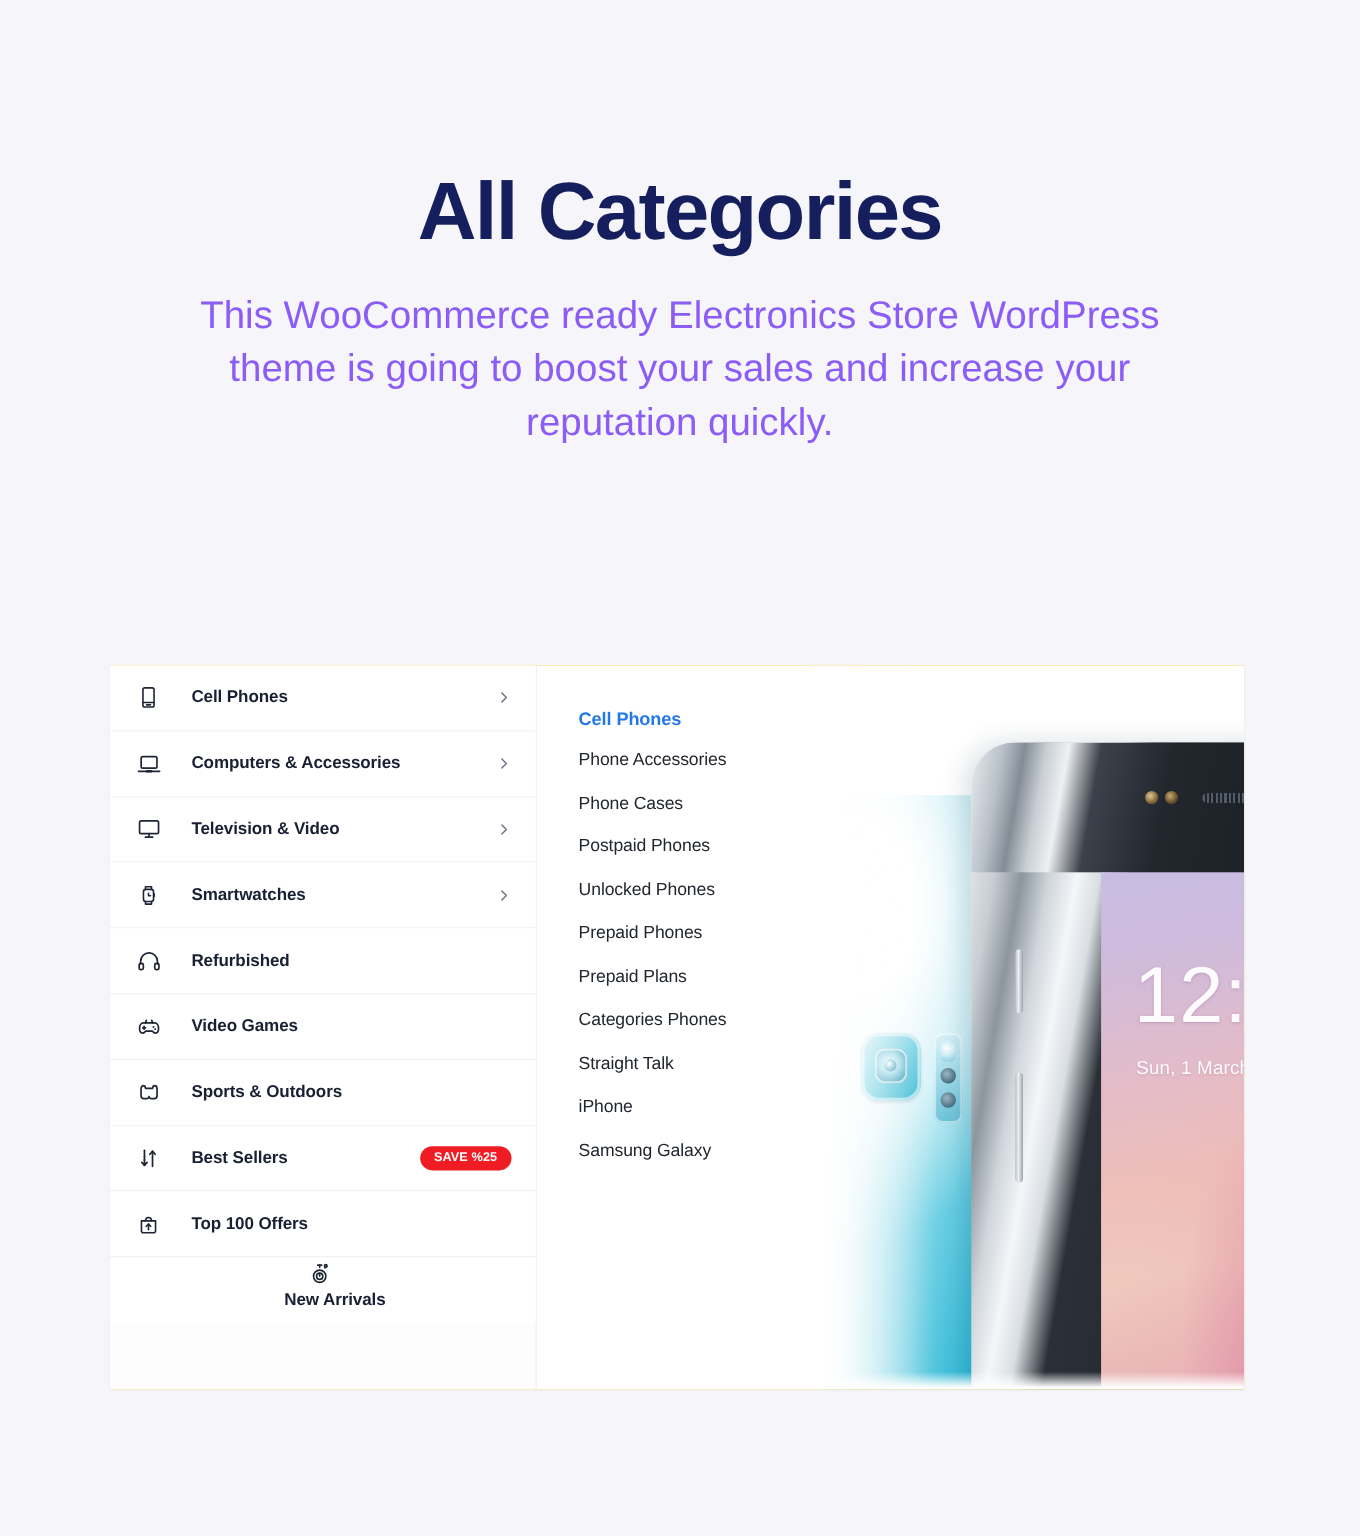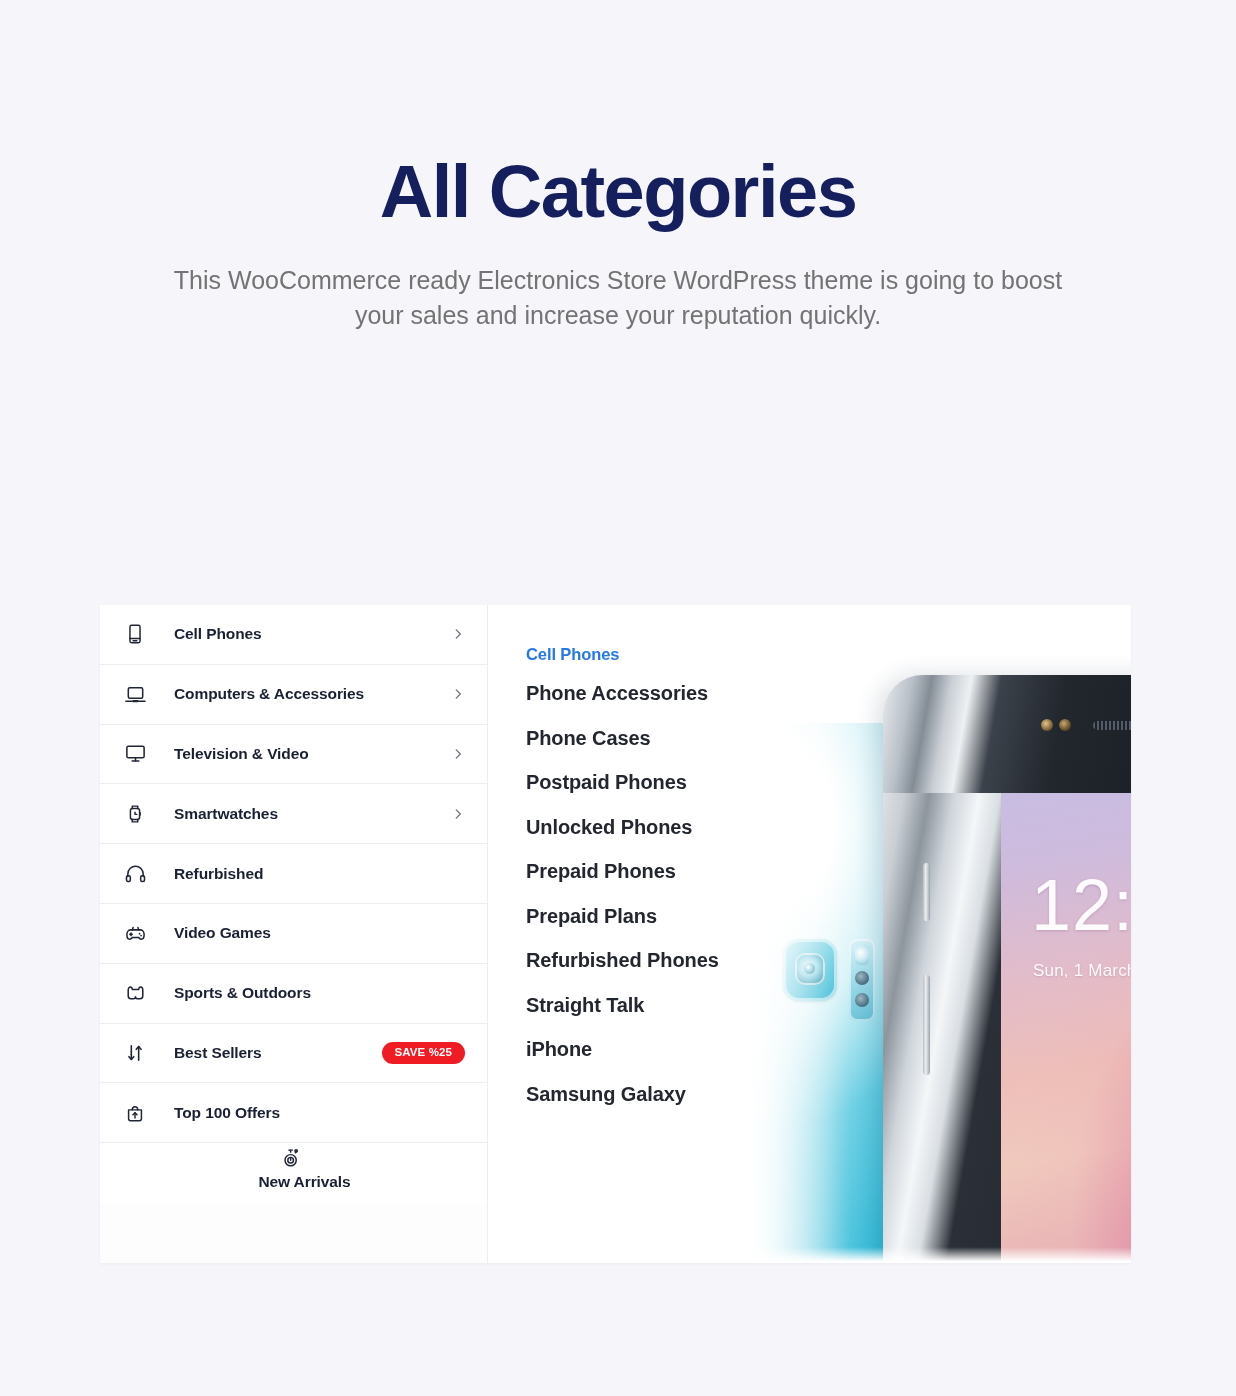--- a/index.html
+++ b/index.html
@@ -23,23 +23,23 @@
   .hero-title {
     font-size: 74px;
     line-height: 1.0;
     font-weight: 700;
     color: #161f5e;
     letter-spacing: -1.5px;
     margin: 0 0 34px 0;
     font-stretch: condensed;
   }
   .hero-sub {
-    font-size: 25px;
+    font-size: 35px;
     line-height: 1.38;
-    color: #737373;
+    color: #8b5cf6;
     font-weight: 400;
     margin: 0 auto;
     width: 900px;
   }
 
   
   .cat-card {
     position: absolute;
     left: 100px;
     top: 605px;
@@ -122,27 +122,26 @@
   .sub-title {
     font-size: 16.5px;
     font-weight: 700;
     color: #2478e8;
     margin: 0 0 18px 0;
     letter-spacing: -0.1px;
     cursor: pointer;
     white-space: nowrap;
   }
   .sub-link {
-    font-size: 20px;
+    font-size: 16px;
     color: #22262e;
     margin: 0 0 21.5px 0;
     cursor: pointer;
     white-space: nowrap;
     letter-spacing: -0.1px;
-    font-weight: bold;
   }
   .sub-link:last-child { margin-bottom: 0; }
 
   
   .phone-art {
     position: absolute;
     right: 0;
     top: 0;
     width: 400px;
     height: 658px;
@@ -530,20 +529,20 @@
     </div>
 
     <div class="sub-list">
       <div class="sub-title">Cell Phones</div>
       <div class="sub-link">Phone Accessories</div>
       <div class="sub-link">Phone Cases</div>
       <div class="sub-link">Postpaid Phones</div>
       <div class="sub-link">Unlocked Phones</div>
       <div class="sub-link">Prepaid Phones</div>
       <div class="sub-link">Prepaid Plans</div>
-      <div class="sub-link">Refurbished Phones</div>
+      <div class="sub-link">Categories Phones</div>
       <div class="sub-link">Straight Talk</div>
       <div class="sub-link">iPhone</div>
       <div class="sub-link">Samsung Galaxy</div>
     </div>
 
   </div>
 </div>
 
 </body></html>

